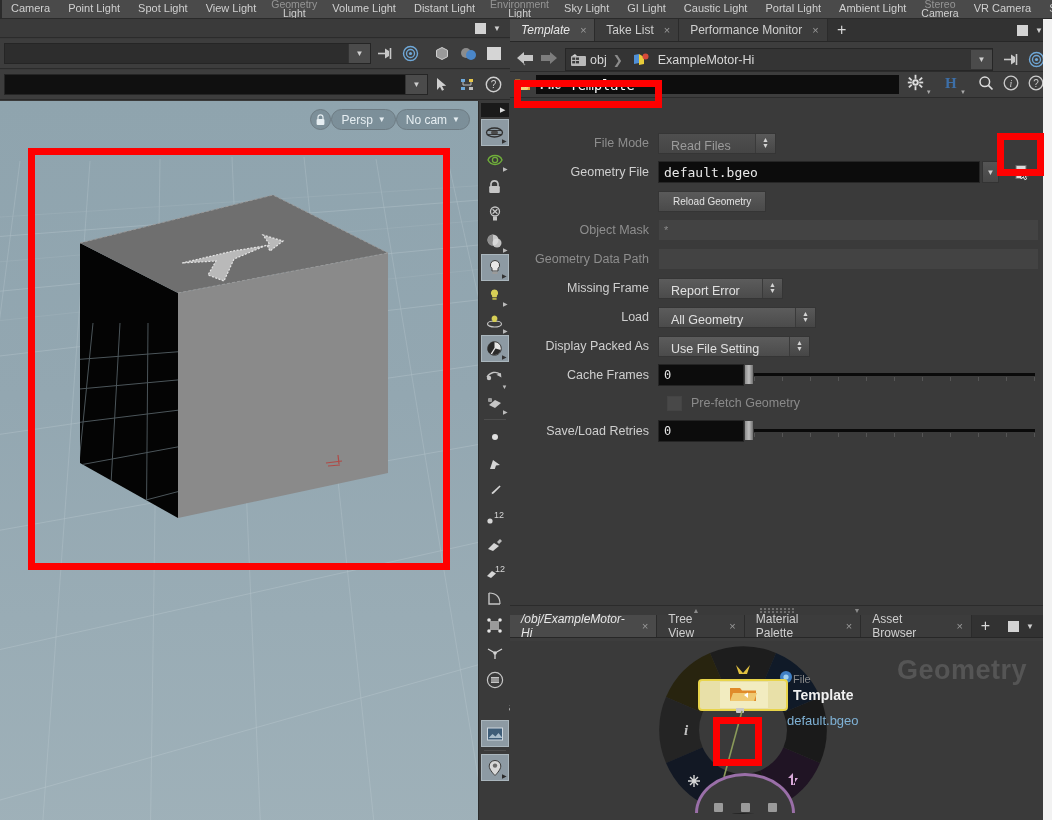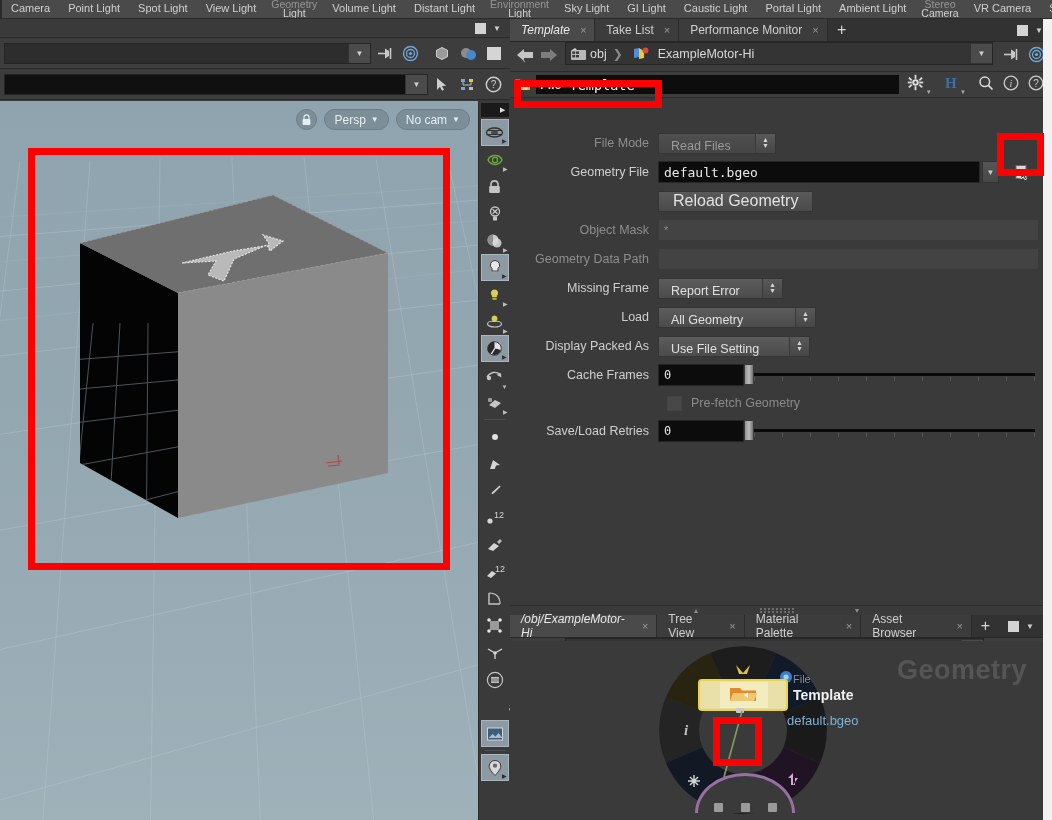--- a/index.html
+++ b/index.html
@@ -32,21 +32,21 @@
   .pathfield.dark { background:#101010; }
   .pf-arrow { width:22px; height:19px; background:#4b4b4b; border-left:1px solid #333;
     display:flex; align-items:center; justify-content:center; font-size:8px; color:#cfcfcf; }
   .iconbtn { width:26px; height:24px; display:flex; align-items:center; justify-content:center;
     color:#cfcfcf; flex:0 0 auto; }
   .iconbtn svg { display:block; }
 
   #viewport { position:absolute; left:0; top:82px; width:478px; height:738px;
     background:linear-gradient(180deg,#8fa4ae 0%, #93a7b1 40%, #9fb1b9 100%); overflow:hidden; }
   #grid { position:absolute; inset:0; opacity:.45; }
-  .vp-hud { position:absolute; right:8px; top:8px; display:flex; gap:7px; align-items:center; }
+  .vp-hud { position:absolute; right:8px; top:8px; display:flex; align-items:center; }
   .pill { height:21px; border:1px solid #6d7b83; border-radius:11px; color:#e6eef2;
     font-size:12px; display:flex; align-items:center; padding:0 9px; background:rgba(90,105,114,.35); }
   .pill.circ { width:21px; padding:0; justify-content:center; border-radius:50%; }
   .caret { margin-left:5px; font-size:8px; }
 
   
   #cube { position:absolute; left:58px; top:72px; width:360px; height:400px; }
 
   
   .redbox { position:absolute; border:7px solid #ff0000; pointer-events:none; z-index:40; }
@@ -74,21 +74,21 @@
     color:#cfcfcf; background:#3c3c3c; border-right:1px solid #2b2b2b; }
   .tab.active { background:#4a4a4a; font-style:italic; color:#e8e8e8; }
   .tab .x { margin-left:10px; font-size:11px; color:#9a9a9a; }
   .tab-plus { width:28px; display:flex; align-items:center; justify-content:center;
     color:#d8d8d8; font-size:16px; }
   .tab-spacer { flex:1; }
   .tab-right { display:flex; align-items:center; gap:7px; padding:0 9px; }
   .sqbtn { width:11px; height:11px; background:#d3d3d3; }
 
   
-  .pathbar { height:30px; background:#3d3d3d; display:flex; align-items:flex-start;
+  .pathbar { height:30px; background:#3d3d3d; display:flex; align-items:flex-end;
     border-bottom:1px solid #2b2b2b; padding:0 3px; }
   .navarrow { width:24px; height:26px; display:flex; align-items:center; justify-content:center;
     color:#c6c6c6; }
   .navarrow.dim { color:#6f6f6f; }
   .crumbbox { flex:1; height:23px; background:#343434; border:1px solid #262626;
     display:flex; align-items:center; margin:0 4px; }
   .crumb-ic { width:24px; display:flex; align-items:center; justify-content:center; }
   .crumb-txt { font-size:12.5px; color:#d8d8d8; }
   .chev { color:#8b8b8b; margin:0 6px; font-size:12px; }
 
@@ -122,21 +122,21 @@
     display:flex; align-items:center; padding:0 5px;
     font-family:"DejaVu Sans Mono", monospace; font-size:13px; color:#e8e8e8; }
   .flatfield { height:22px; background:#434343; border:1px solid #3a3a3a;
     display:flex; align-items:center; padding:0 5px; font-size:11px; color:#8a8a8a; }
   .tfarrow { width:17px; height:22px; background:linear-gradient(180deg,#555,#474747);
     border:1px solid #333; display:flex; align-items:center; justify-content:center;
     font-size:8px; color:#ccc; margin-left:2px; }
 
   .pushbtn { height:21px; background:linear-gradient(180deg,#5a5a5a,#4a4a4a);
     border:1px solid #353535; display:flex; align-items:center; justify-content:center;
-    padding:0 14px; font-size:16px; color:#e2e2e2; }
+    padding:0 14px; font-size:10px; color:#e2e2e2; }
 
   .chkrow { display:flex; align-items:center; height:24px; margin-bottom:3px; padding-left:157px; }
   .chkbox { width:15px; height:15px; background:#141414; border:1px solid #2c2c2c; }
   .chkbox.dim { background:#484848; border-color:#444; }
   .chklabel { margin-left:9px; font-size:12.5px; color:#d6d6d6; }
   .chklabel.dim { color:#8a8a8a; }
 
   .numfield { width:86px; height:22px; background:#0c0c0c; border:1px solid #242424;
     display:flex; align-items:center; padding-left:5px;
     font-family:"DejaVu Sans Mono", monospace; font-size:12px; color:#e6e6e6; }

